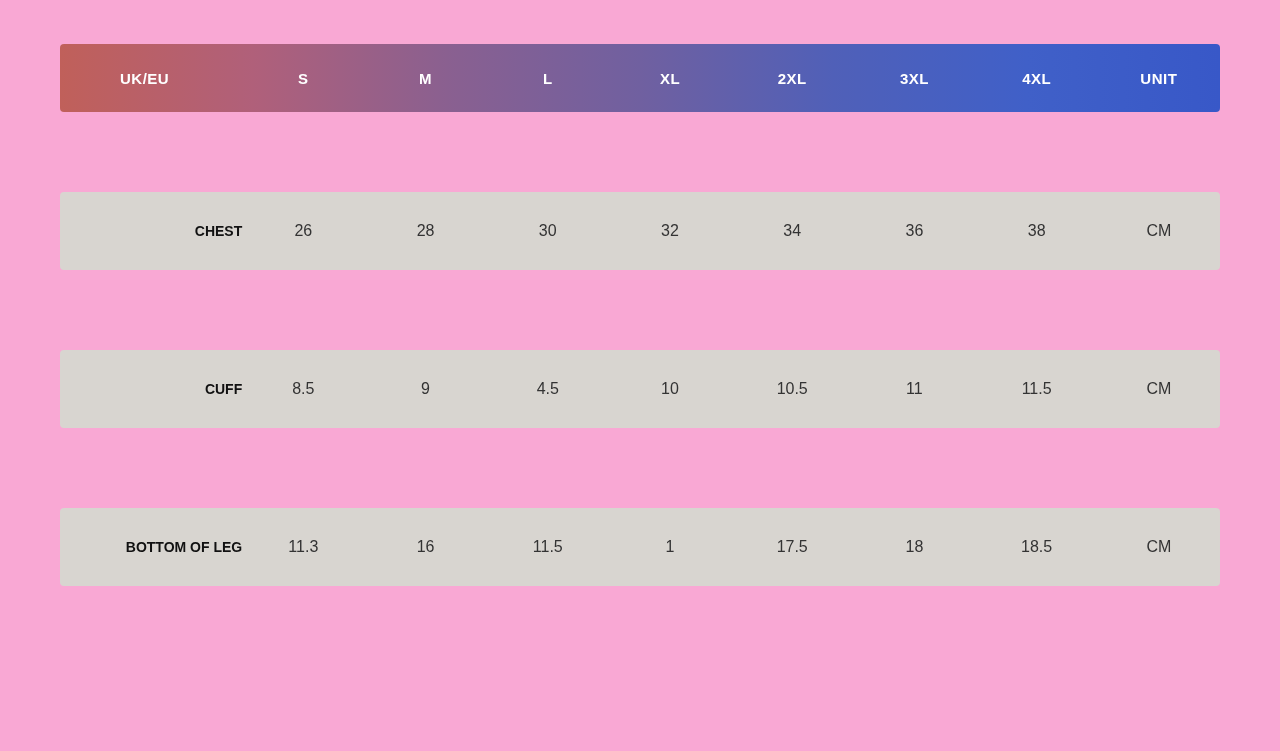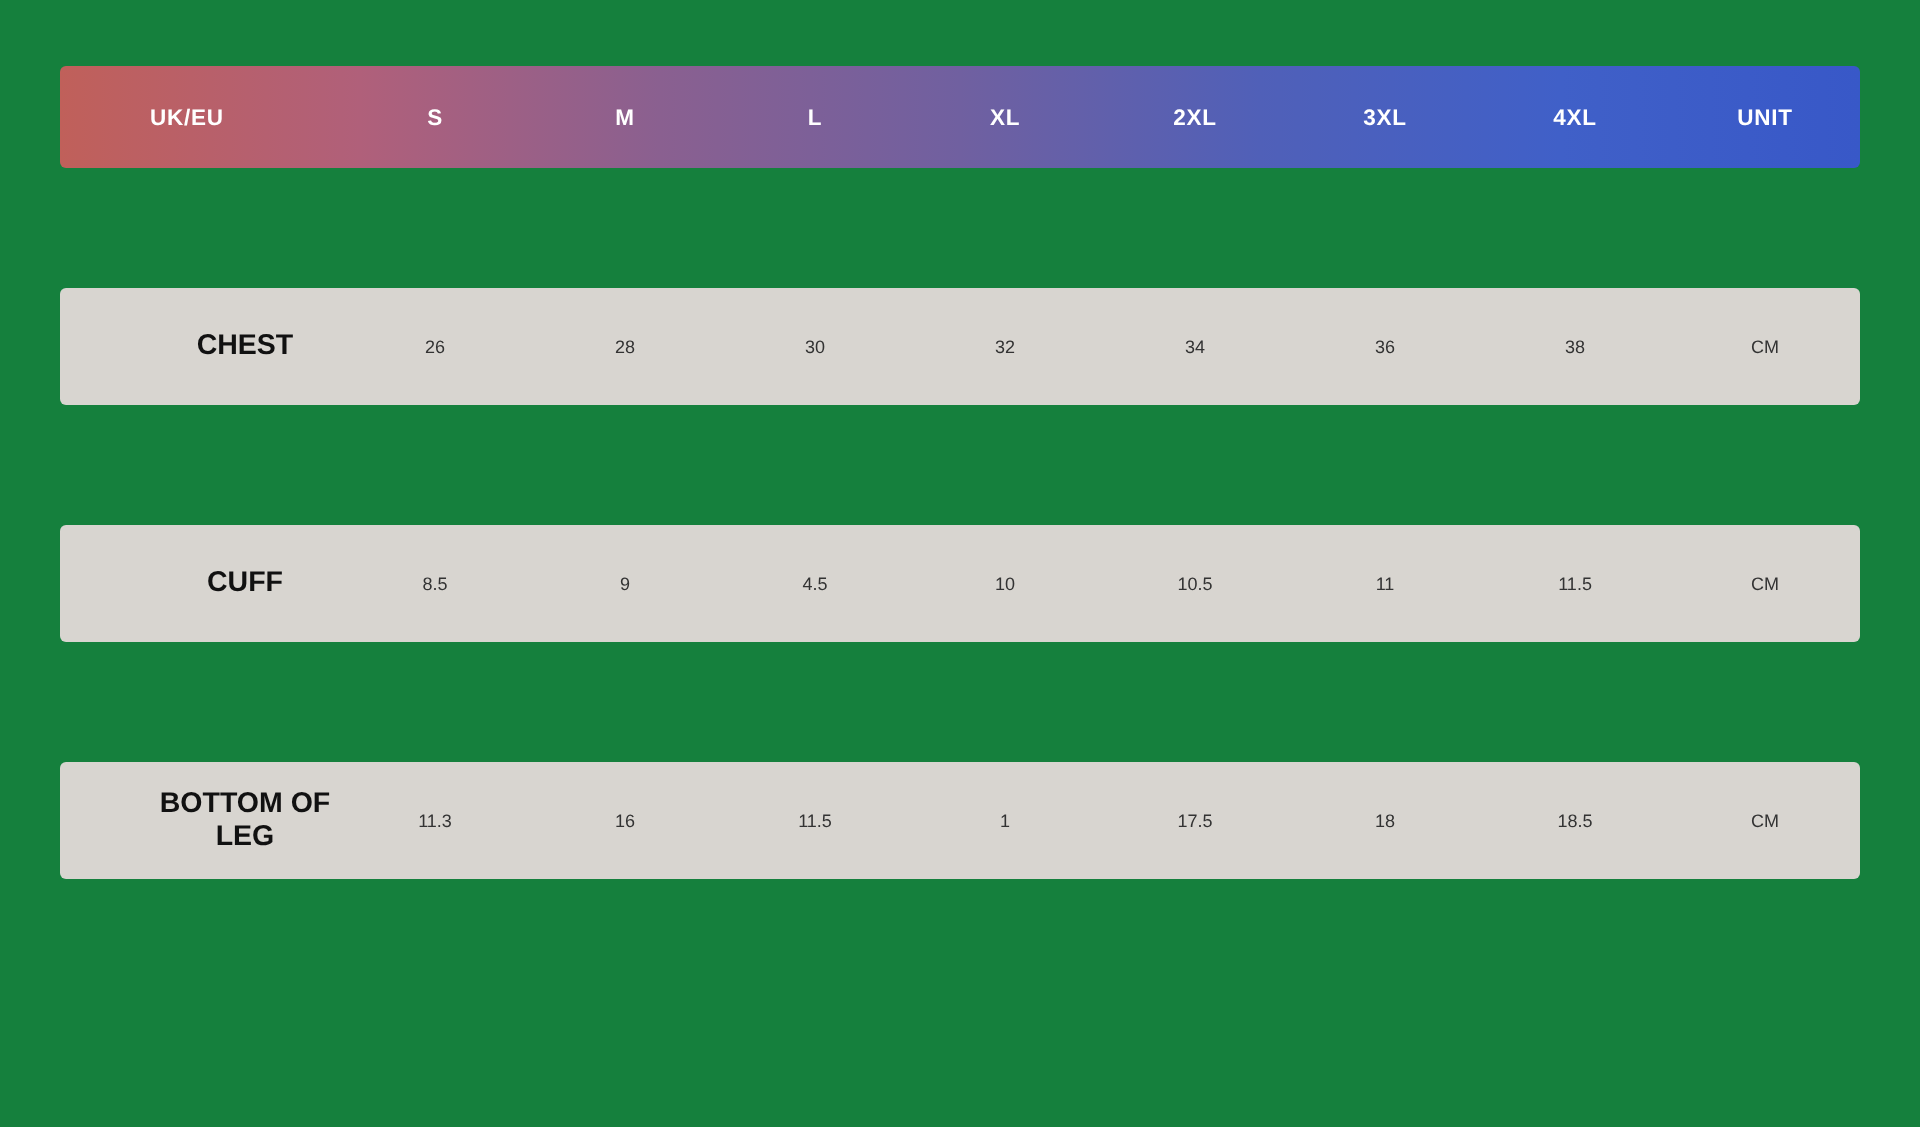--- a/index.html
+++ b/index.html
@@ -12,22 +12,22 @@
       background-color: #000000;
       font-family: Arial, sans-serif;
       width: 1280px;
       height: 751px;
       overflow: hidden;
     }
 
     .page-container {
       width: 1280px;
       height: 751px;
-      background: #15803d;
-      padding: 44px 40px;
+      background: #f9a8d4;
+      padding: 44px 60px;
     }
 
     .header-row {
       width: 100%;
       height: 68px;
       border-radius: 4px;
       background: linear-gradient(to right, #c0605a, #b0607a, #8a6090, #7060a0, #5060b8, #4060c8, #3858c8);
       display: flex;
       align-items: center;
       margin-bottom: 0;
@@ -54,29 +54,29 @@
       border-radius: 4px;
       display: flex;
       align-items: center;
       margin-top: 80px;
     }
 
     .data-cell {
       flex: 1;
       text-align: center;
       color: #333333;
-      font-size: 12px;
+      font-size: 16px;
       font-weight: 400;
     }
 
     .data-cell:first-child {
-      text-align: center;
+      text-align: right;
       padding-left: 60px;
       font-weight: 700;
-      font-size: 19px;
+      font-size: 14px;
       color: #111111;
     }
   </style>
 </head>
 <body>
 
 <div class="page-container">
 
   <div class="header-row">
     <div class="header-cell">UK/EU</div>

